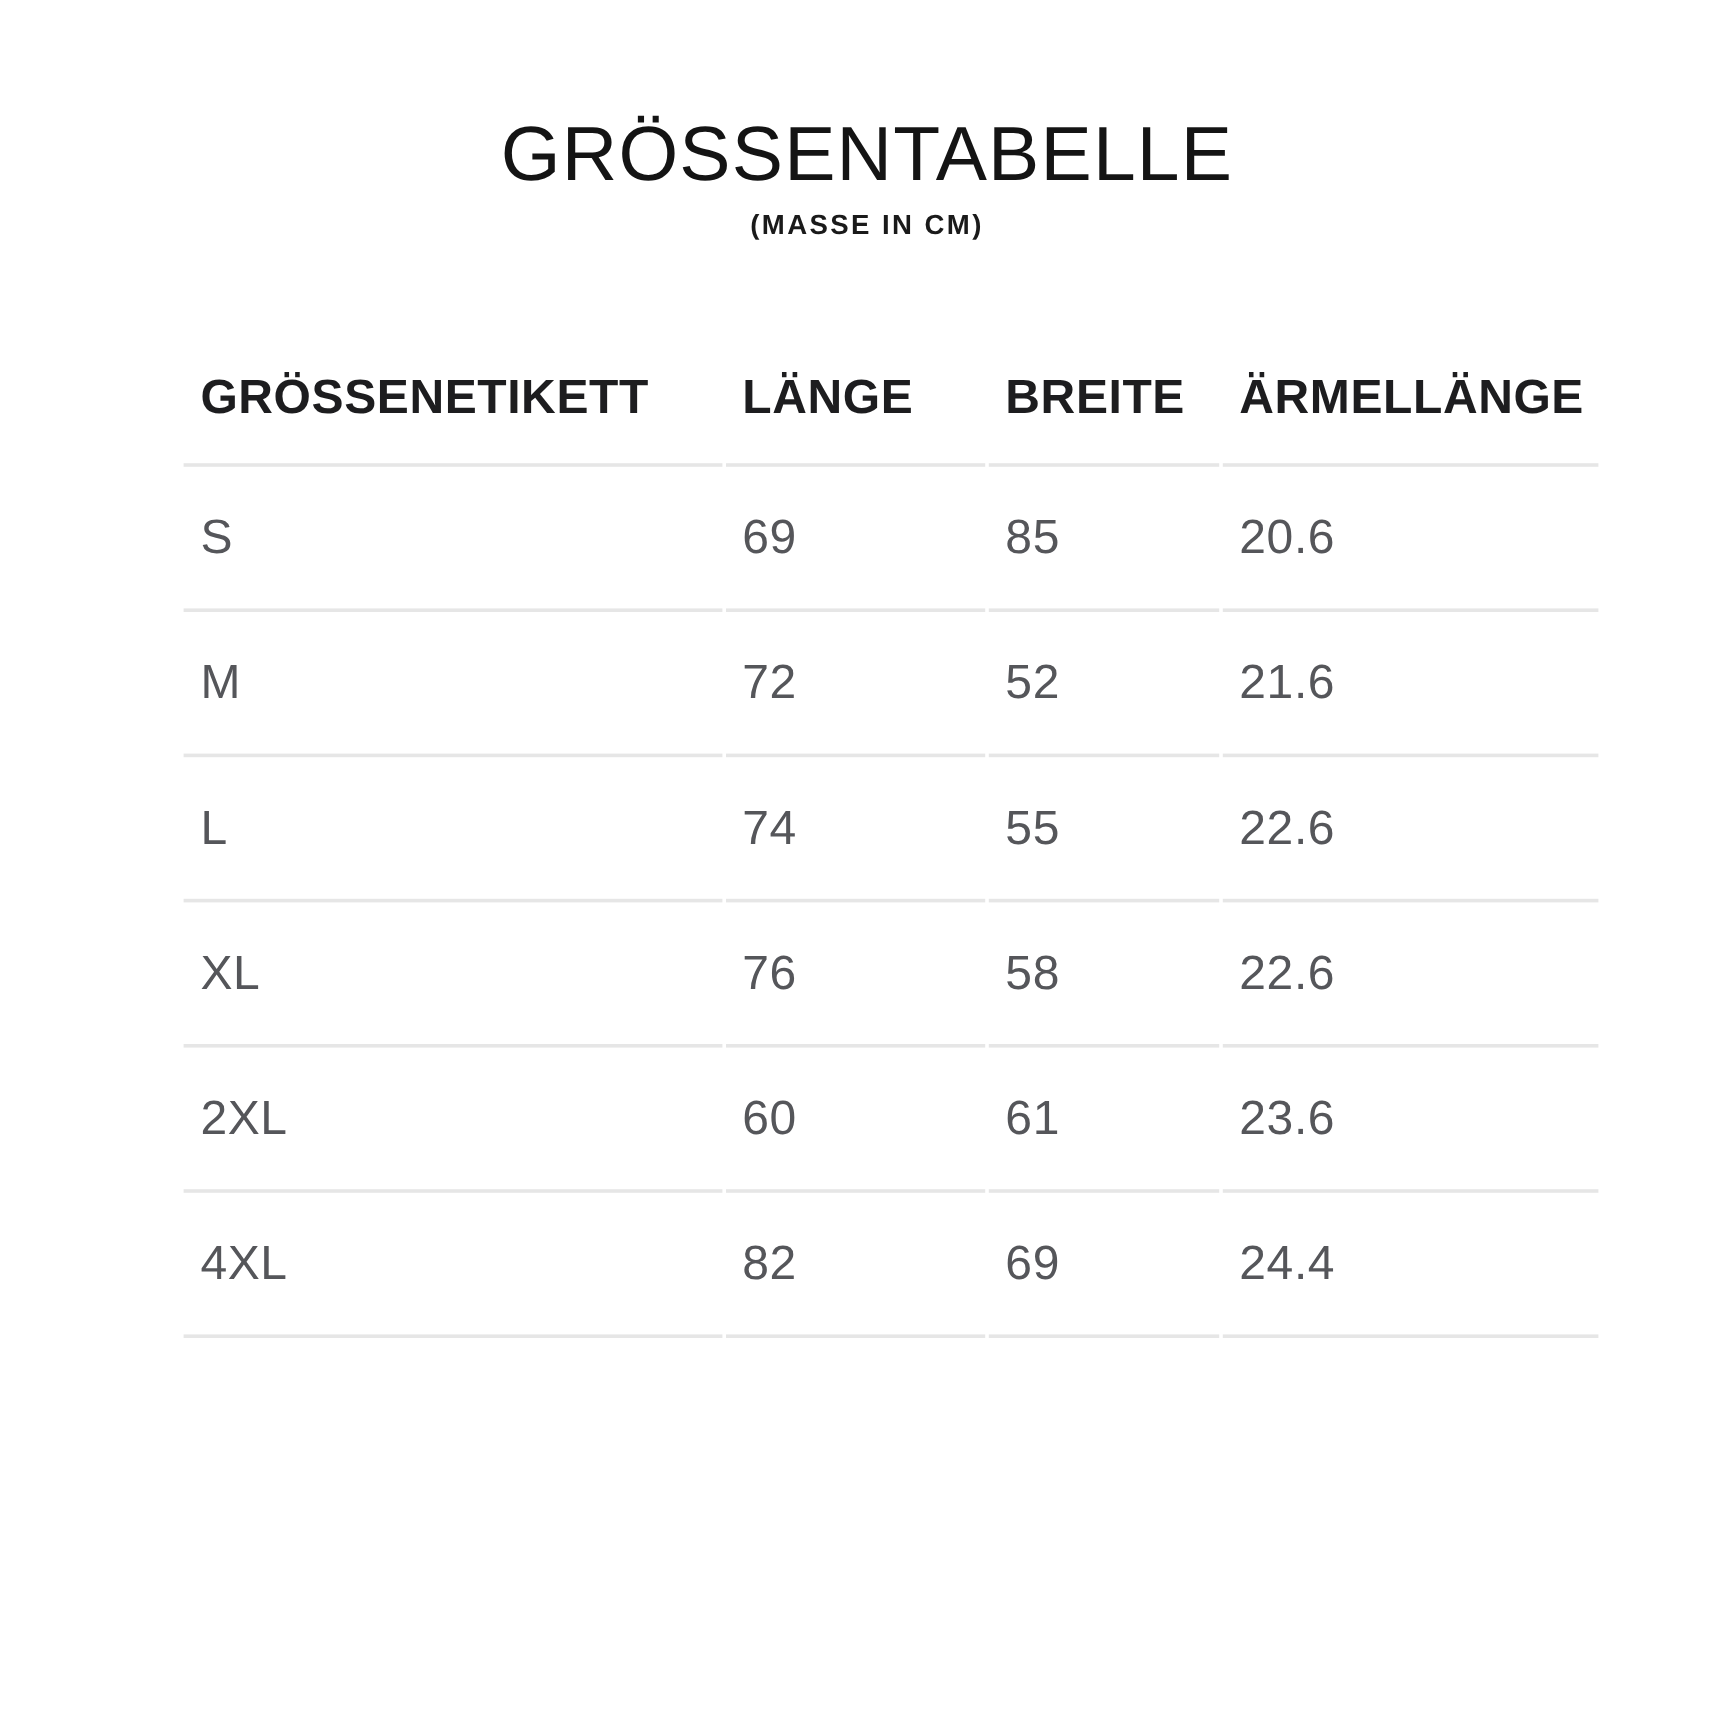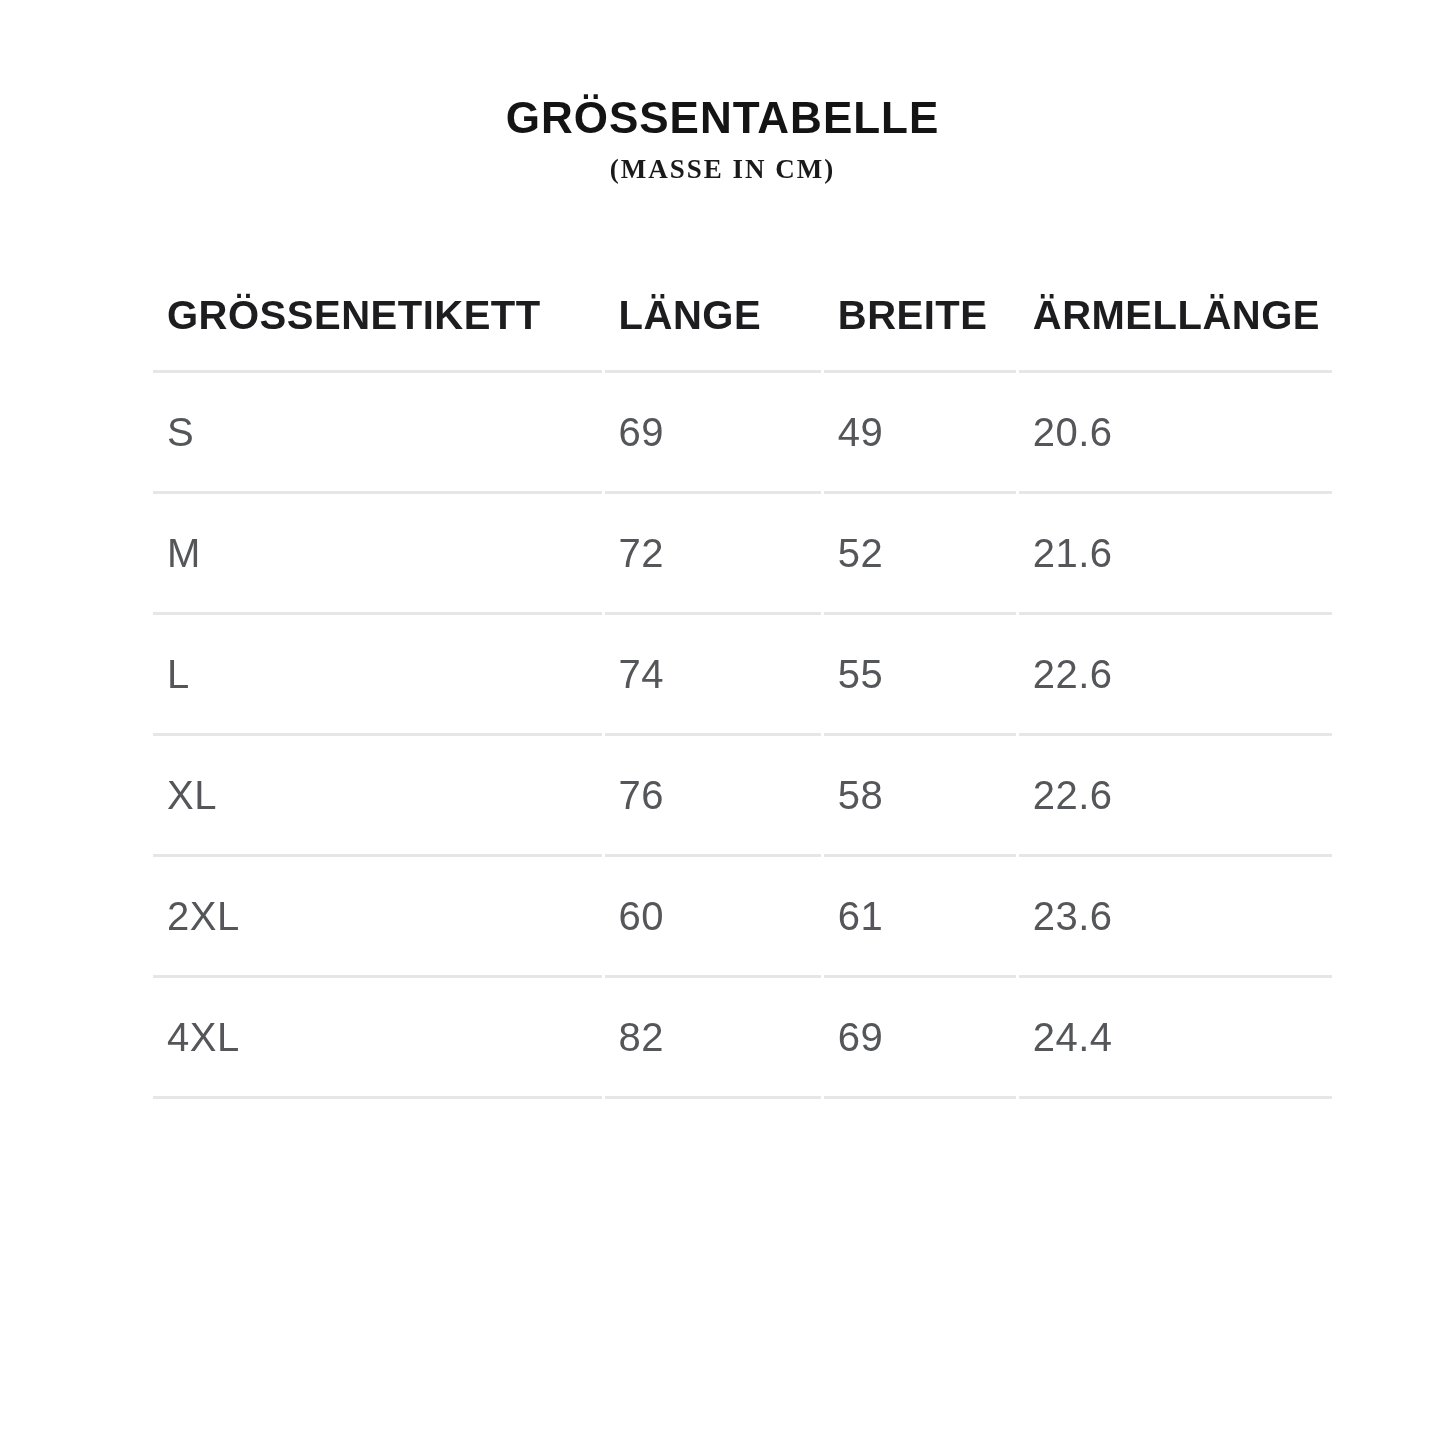--- a/index.html
+++ b/index.html
@@ -10,35 +10,34 @@
   body {
     width: 1445px;
     height: 1445px;
     font-family: "Liberation Sans", sans-serif;
     color: #111111;
     overflow: hidden;
   }
   .title {
     margin: 96px 0 0 0;
     text-align: center;
-    font-size: 44px;
+    font-size: 64px;
     line-height: 1;
-    font-weight: 700;
+    font-weight: 400;
     letter-spacing: 1px;
     color: #141414;
   }
   .subtitle {
     margin-top: 16px;
     text-align: center;
-    font-size: 27px;
+    font-size: 23px;
     line-height: 1;
     font-weight: 700;
     letter-spacing: 2px;
     color: #1a1a1a;
-    font-family: Liberation Serif, serif;
   }
   table.size-table {
     margin: 112px 0 0 150px;
     width: 1185px;
     table-layout: fixed;
     border-collapse: separate;
     border-spacing: 3px 0;
   }
   .size-table col.c1 { width: 444px; }
   .size-table col.c2 { width: 214px; }
@@ -89,21 +88,21 @@
         <th>GRÖSSENETIKETT</th>
         <th>LÄNGE</th>
         <th>BREITE</th>
         <th>ÄRMELLÄNGE</th>
       </tr>
     </thead>
     <tbody>
       <tr>
         <td>S</td>
         <td>69</td>
-        <td>49</td>
+        <td>85</td>
         <td>20.6</td>
       </tr>
       <tr>
         <td>M</td>
         <td>72</td>
         <td>52</td>
         <td>21.6</td>
       </tr>
       <tr>
         <td>L</td>

